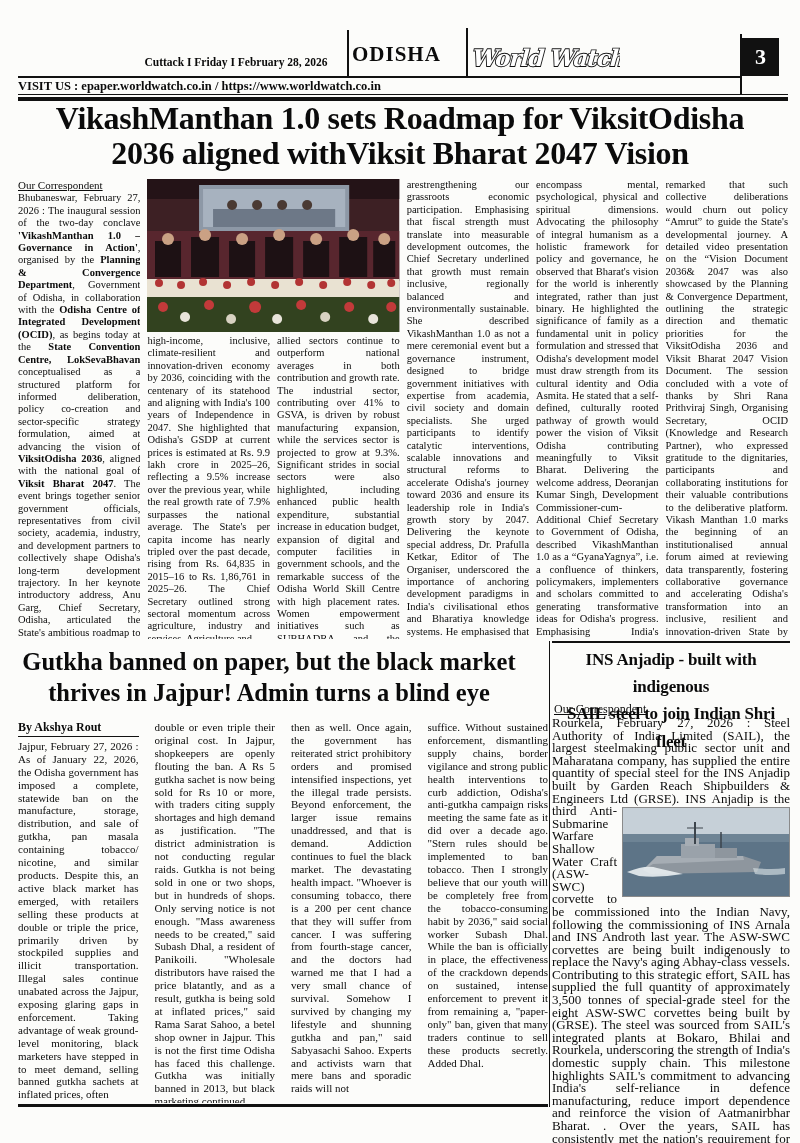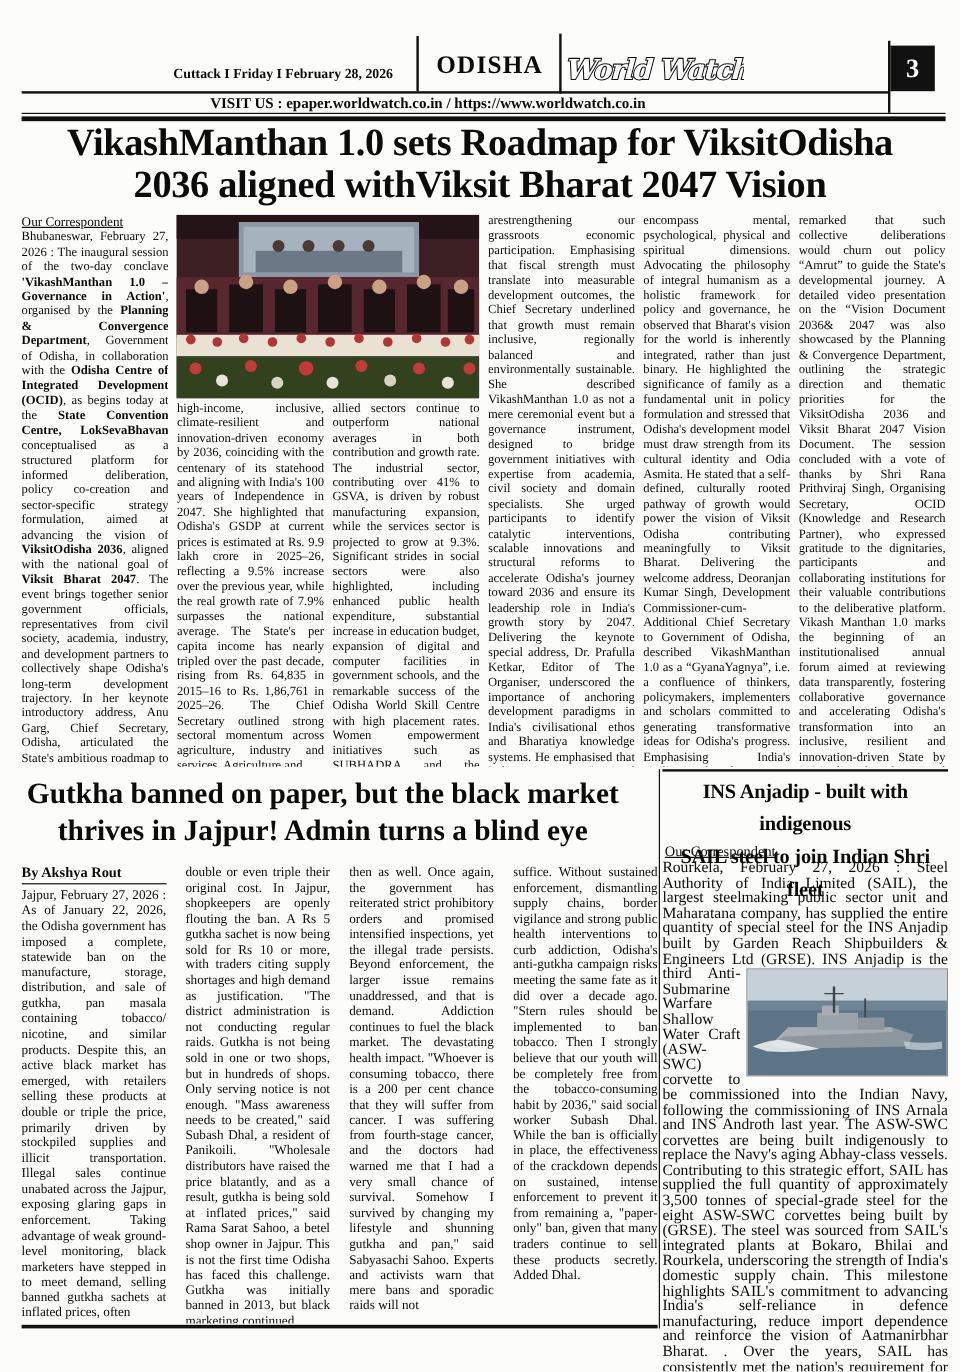--- a/index.html
+++ b/index.html
@@ -5,26 +5,26 @@
   html,body{margin:0;padding:0;}
   body{
     width:800px;height:1143px;position:relative;overflow:hidden;
     background:#fcfcfa;color:#0b0b0b;
     font-family:"Liberation Serif","DejaVu Serif",serif;
   }
   .abs{position:absolute;}
   .rule{background:#111;}
   
   .date-line{top:56px;left:130px;width:212px;font-size:11.5px;font-weight:bold;text-align:center;}
-  .edition{top:42px;left:352px;width:112px;text-align:center;font-size:21px;font-weight:bold;letter-spacing:1px;}
+  .edition{top:42px;left:352px;width:112px;text-align:left;font-size:21px;font-weight:bold;letter-spacing:1px;}
   .logo{top:36px;left:470px;width:150px;height:42px;}
   .pagebox{top:38px;left:742px;width:37px;height:38px;background:#111;color:#fff;
     display:flex;align-items:center;justify-content:center;font-size:22px;font-weight:bold;}
   .vsep{width:1.5px;background:#111;}
-  .visit-line{top:79px;left:18px;width:520px;text-align:right;font-size:12.5px;font-weight:bold;}
+  .visit-line{top:79px;left:18px;width:520px;text-align:left;font-size:12.5px;font-weight:bold;}
   
   .headline1{top:101px;left:18px;width:764px;text-align:center;font-weight:bold;
     font-size:32px;line-height:1.09;white-space:pre-line;letter-spacing:-0.3px;}
   .a1{top:179px;left:18px;width:770px;height:460px;display:flex;gap:7px;}
   .a1col{flex:1;font-size:10.5px;line-height:12.4px;text-align:justify;overflow:hidden;}
   .midwrap{flex:2.06;display:flex;flex-direction:column;}
   .photo1{width:100%;height:153px;margin-bottom:3px;}
   .midcols{flex:1;display:flex;gap:7px;overflow:hidden;}
   .byline{font-size:11px;text-decoration:underline;margin-bottom:1px;}
   .b{font-weight:bold;margin-top:48px;}

